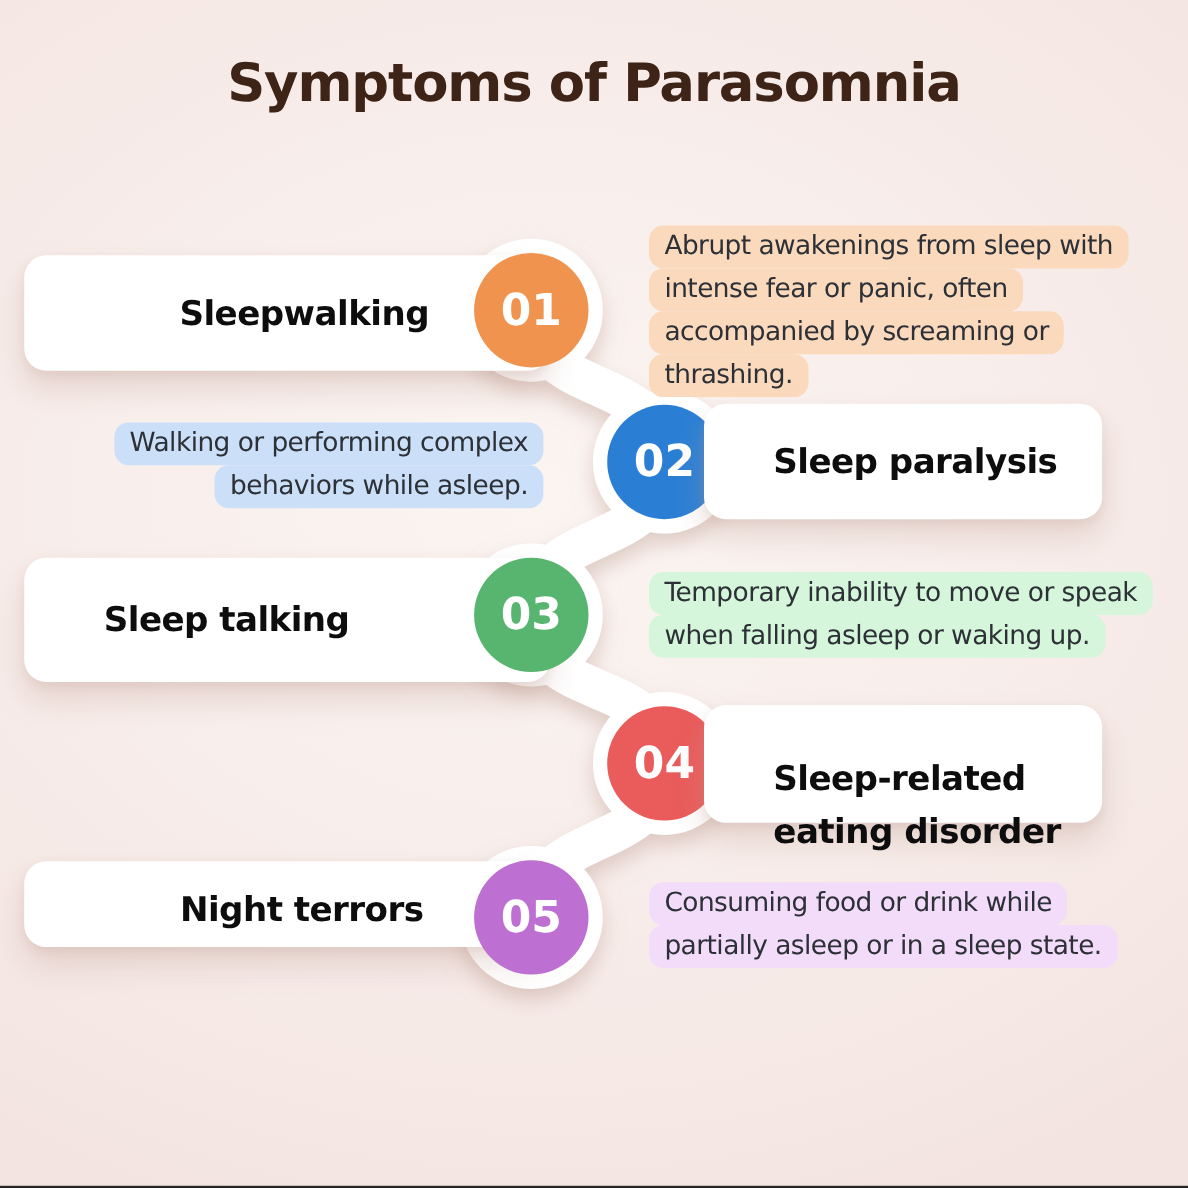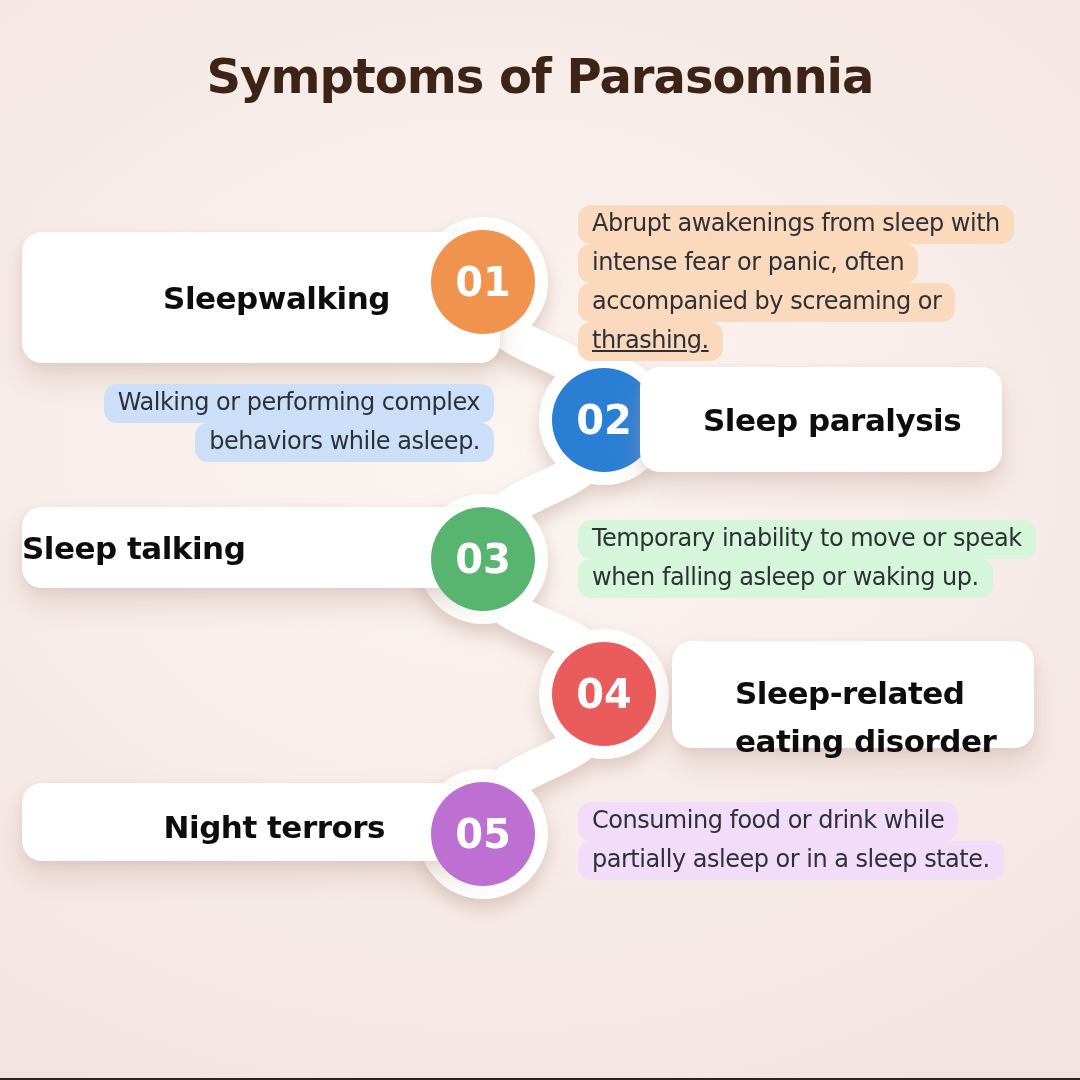--- a/index.html
+++ b/index.html
@@ -22,24 +22,24 @@
     position:absolute;
     background:#FFFFFF;
     border-radius:20px;
     box-shadow:0 16px 28px rgba(190,158,147,0.33), 0 4px 8px rgba(190,158,147,0.16);
     display:flex;align-items:center;
   }
   .card .label{
     font-weight:bold;font-size:31px;letter-spacing:-0.5px;
     color:#0D0D0D;white-space:pre-line;line-height:48px;
   }
-  .card1{left:22px;top:232px;width:478px;height:131px;justify-content:flex-end;padding-right:110px;box-sizing:border-box;}
+  .card1{left:22px;top:232px;width:478px;height:105px;justify-content:flex-end;padding-right:110px;box-sizing:border-box;}
   .card2{left:640px;top:367px;width:362px;height:105px;padding-left:63px;box-sizing:border-box;}
-  .card3{left:22px;top:507px;width:478px;height:81px;justify-content:flex-start;padding-right:110px;box-sizing:border-box;}
-  .card4{left:640px;top:641px;width:362px;height:107px;padding-left:63px;padding-top:28px;align-items:flex-start;box-sizing:border-box;overflow:visible;margin-left:32px;}
+  .card3{left:22px;top:507px;width:478px;height:113px;justify-content:center;padding-right:110px;box-sizing:border-box;}
+  .card4{left:640px;top:641px;width:362px;height:107px;padding-left:63px;padding-top:43px;align-items:flex-start;box-sizing:border-box;overflow:visible;}
   .card5{left:22px;top:783px;width:478px;height:78px;justify-content:flex-end;align-items:flex-end;padding-right:115px;padding-bottom:10px;box-sizing:border-box;}
   .num{
     position:absolute;width:104px;height:104px;border-radius:50%;
     display:flex;align-items:center;justify-content:center;
     color:#FFFFFF;font-size:40px;font-weight:bold;
   }
   .num1{left:431px;top:230px;}
   .num2{left:552px;top:368px;}
   .num3{left:431px;top:507px;}
   .num4{left:552px;top:642px;}
@@ -48,20 +48,21 @@
     position:absolute;
     font-size:24px;letter-spacing:-0.5px;
     color:#2D3137;
   }
   .desc .row{display:block;}
   .desc .ln{
     display:inline-block;
     line-height:27px;
     padding:5px 14px 7px 14px;
     border-radius:13px;
+    margin-left:12px;
   }
   .d1{left:578px;top:205px;width:474px;text-align:left;}
   .d2{left:32px;top:384px;width:462px;text-align:right;}
   .d3{left:578px;top:520px;width:500px;text-align:left;}
   .d4{left:32px;top:655px;width:462px;text-align:right;}
   .d5{left:578px;top:802px;width:474px;text-align:left;}
   .bottom-line{position:absolute;left:0;bottom:0;width:100%;height:2px;background:#262626;}
 </style>
 </head>
 <body>
@@ -87,21 +88,21 @@
   </svg>
 
   <div class="card card1">
     <span class="label">Sleepwalking</span>
   </div>
   <div class="num num1" style="background-color: rgb(240, 147, 78); text-align: right;">01</div>
   <div class="desc d1">
     <span class="row"><span class="ln" style="background-color: rgb(250, 217, 188);">Abrupt awakenings from sleep with</span></span>
     <span class="row"><span class="ln" style="background-color: rgb(250, 217, 188);">intense fear or panic, often</span></span>
     <span class="row"><span class="ln" style="background-color: rgb(250, 217, 188);">accompanied by screaming or</span></span>
-    <span class="row"><span class="ln" style="background-color: rgb(250, 217, 188); text-decoration: underline;">thrashing.</span></span>
+    <span class="row"><span class="ln" style="background-color: rgb(250, 217, 188);">thrashing.</span></span>
   </div>
 
   <div class="desc d2">
     <span class="row"><span class="ln" style="background-color: rgb(203, 224, 248);">Walking or performing complex</span></span>
     <span class="row"><span class="ln" style="background-color: rgb(203, 224, 248);">behaviors while asleep.</span></span>
   </div>
   <div class="num num2" style="background-color: rgb(42, 127, 213);">02</div>
   <div class="card card2">
     <span class="label">Sleep paralysis</span>
   </div>

